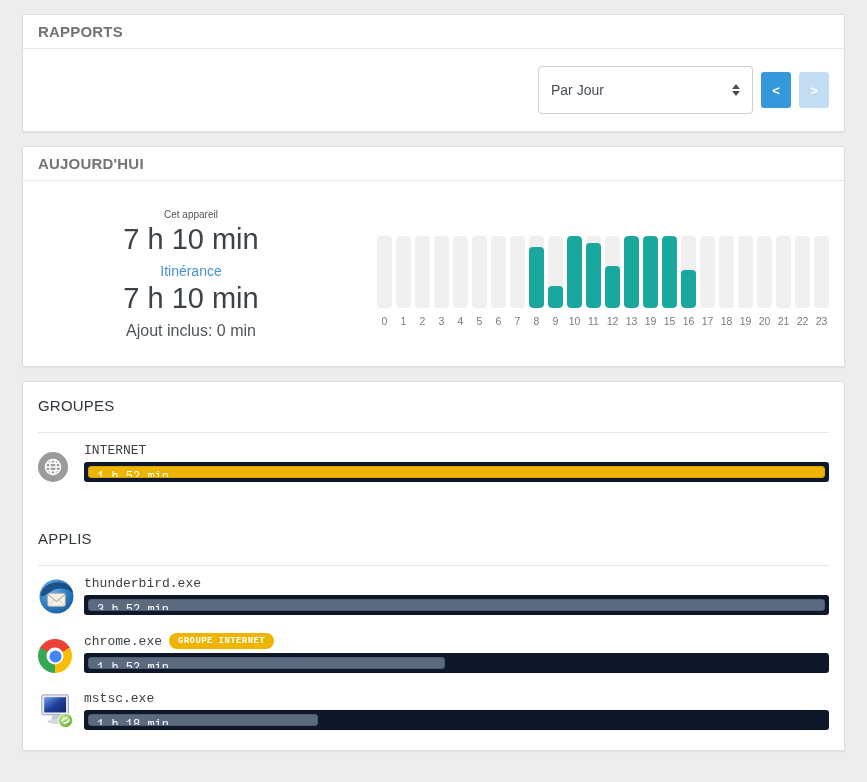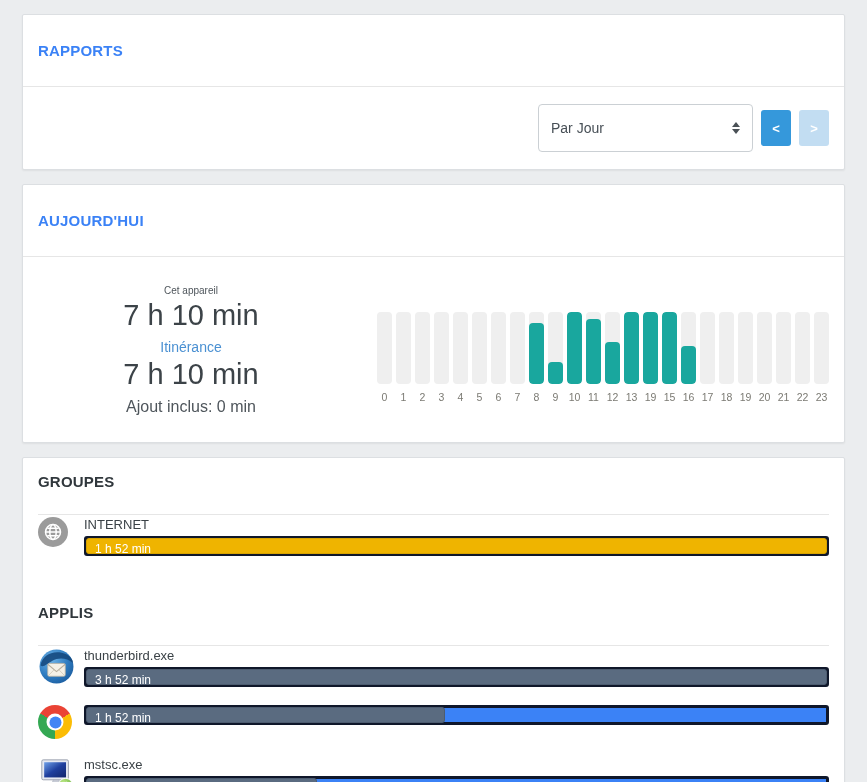--- a/index.html
+++ b/index.html
@@ -12,25 +12,25 @@
   .page { padding:14px 22px; }
 
   .card {
     background:#fff;
     border:1px solid #dcdfe2;
     border-radius:2px;
     box-shadow:0 1px 2px rgba(0,0,0,0.06);
     margin-bottom:14px;
   }
   .card-header {
-    padding:27px 15px;
+    padding:8px 15px;
     border-bottom:1px solid #e6e6e6;
     font-size:15px;
     font-weight:bold;
-    color:#3b82f6;
+    color:#737373;
     letter-spacing:.2px;
   }
 
   
   .rapports-body {
     padding:17px 15px;
     display:flex;
     justify-content:flex-end;
     align-items:center;
     gap:8px;
@@ -96,52 +96,53 @@
     margin-top:7px;
     font-size:10.5px;
     color:#7b7a73;
     text-align:center;
     white-space:nowrap;
   }
 
   
   .lists-body { padding:15px 15px 20px; }
   .section-title {
-    font-size:15px; font-weight:bold; color:#30373c;
+    font-size:15px; font-weight:normal; color:#30373c;
     letter-spacing:.2px;
-    padding-bottom:24px;
+    padding-bottom:18px;
     border-bottom:1px solid #e6e6e6;
-    margin-bottom:2px;
+    margin-bottom:10px;
   }
   .section-title.apps-title { margin-top:48px; }
 
   .usage-row {
     display:flex;
-    align-items:flex-start;
+    align-items:flex-end;
     margin-bottom:18px;
+    font-family:Liberation Mono, monospace;
   }
   .usage-row:last-child { margin-bottom:0; }
   .row-icon { width:38px; flex:none; display:flex; justify-content:flex-start; align-items:flex-end; }
   .row-main { flex:1; margin-left:8px; }
   .row-label-line { display:flex; align-items:center; margin-bottom:4px; }
   .row-label { font-size:13px; color:#3b4247; }
   .badge {
     margin-left:7px;
     background:#efb400;
     color:#fff;
     font-size:9px; font-weight:bold;
     letter-spacing:.4px;
     padding:3px 9px;
     border-radius:9px;
     white-space:nowrap;
   }
   .bar-track {
     height:20px;
-    background:#3b82f6;
-    border:3px solid #0f172a;
+    background:#0f172a;
+    border:5px solid #0f172a;
     border-radius:3px;
     position:relative;
   }
   .bar-fill {
     position:absolute; top:-1px; left:-1px; bottom:-1px;
     border-radius:3px;
     color:#fff; font-size:12px;
     line-height:20px;
     padding-left:8px;
     white-space:nowrap;
@@ -368,20 +369,24 @@
               </div>
             </div>
           </div>
           <div class="usage-row">
             <div class="row-icon">
               <span class="chrome-ball">
                 <span class="chrome-hub"></span>
               </span>
             </div>
             <div class="row-main">
+              <div class="row-label-line">
+                <span class="row-label">chrome.exe</span>
+                <span class="badge">GROUPE INTERNET</span>
+              </div>
               <div class="bar-track">
                 <div class="bar-fill" style="width:calc(48.3% + 2px);background:#5a6b80;border:1px solid #4d5c70">1 h 52 min</div>
               </div>
             </div>
           </div>
           <div class="usage-row">
             <div class="row-icon">
               <svg width="38" height="38" viewBox="0 0 40 40">
                 <defs>
                   <linearGradient id="scr" x1="0" y1="0" x2="1" y2="1">

